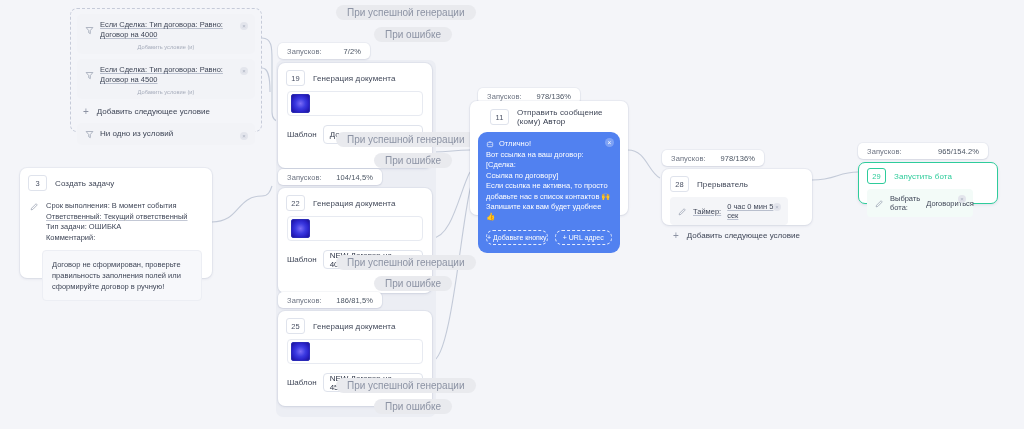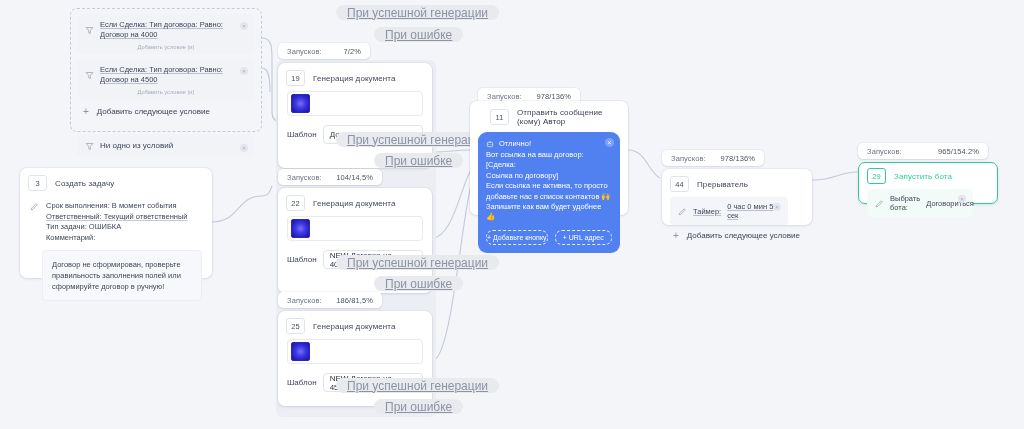--- a/index.html
+++ b/index.html
@@ -65,21 +65,21 @@
   }
   .chev{width:8px;height:8px;position:relative;opacity:.65;}
   .chev:before{
     content:"";position:absolute;left:0;top:1px;width:5px;height:5px;
     border-right:1.2px solid #7b8296;border-bottom:1.2px solid #7b8296;
     transform:rotate(45deg);
   }
   .outbtn{
     height:15px;border-radius:8px;background:#e9eaee;
     display:inline-flex;align-items:center;justify-content:center;
-    padding:0 11px;font-size:12px;color:#8c93a4;white-space:nowrap;text-decoration:underline;
+    padding:0 11px;font-size:10px;color:#8c93a4;white-space:nowrap;
   }
 
   
   .dashgroup{
     border:1px dashed #c6cbd9;border-radius:7px;background:transparent;
   }
   .condrow{
     background:#f2f3f7;border-radius:5px;margin:5px 6px 0 6px;
     padding:6px 8px 4px 8px;position:relative;
   }
@@ -193,21 +193,21 @@
       </div>
       <div class="addcond">Добавить условие (и)</div>
       <div class="xbtn">×</div>
     </div>
 
     <div class="plusrow">
       <span class="p">+</span>
       <span>Добавить следующее условие</span>
     </div>
 
-    <div class="condrow" style="margin-top:12px;padding-top:6px;padding-bottom:6px;">
+    <div class="condrow" style="margin-top:0;padding-top:6px;padding-bottom:6px;">
       <div class="condline" style="align-items:center;">
         <svg class="funnel" viewBox="0 0 12 12">
           <path d="M1.5 2h9l-3.4 4v4.2l-2.2-1.3V6z" fill="none" stroke="#9aa1b2" stroke-width="1"></path>
         </svg>
         <div class="condtxt" style="font-size:8px;">Ни одно из условий</div>
       </div>
       <div class="xbtn" style="top:9px;">×</div>
     </div>
   </div>
 
@@ -340,21 +340,21 @@
       </div>
     </div>
   </div>
 
   <div class="abs statpill" style="left:662px;top:150px;width:102px;">
     <span>Запусков:</span>
     <span class="v">978/136%</span>
   </div>
   <div class="abs card" style="left:662px;top:169px;width:150px;height:56px;">
     <div class="nodehead" style="padding-bottom:2px;">
-      <div class="numbox">44</div>
+      <div class="numbox">28</div>
       <div class="nodetitle">Прерыватель</div>
     </div>
     <div class="inrow">
       <svg class="pen" viewBox="0 0 12 12">
         <path d="M1.5 10.5l.6-2.2 6-6 1.6 1.6-6 6z" fill="none" stroke="#9aa1b2" stroke-width="1"></path>
       </svg>
       <span style="text-decoration:underline;text-decoration-color:#b9bfcd;">Таймер:</span>
       <span style="text-decoration:underline;text-decoration-color:#b9bfcd;">0 час 0 мин 5 сек</span>
       <span class="x">×</span>
     </div>

